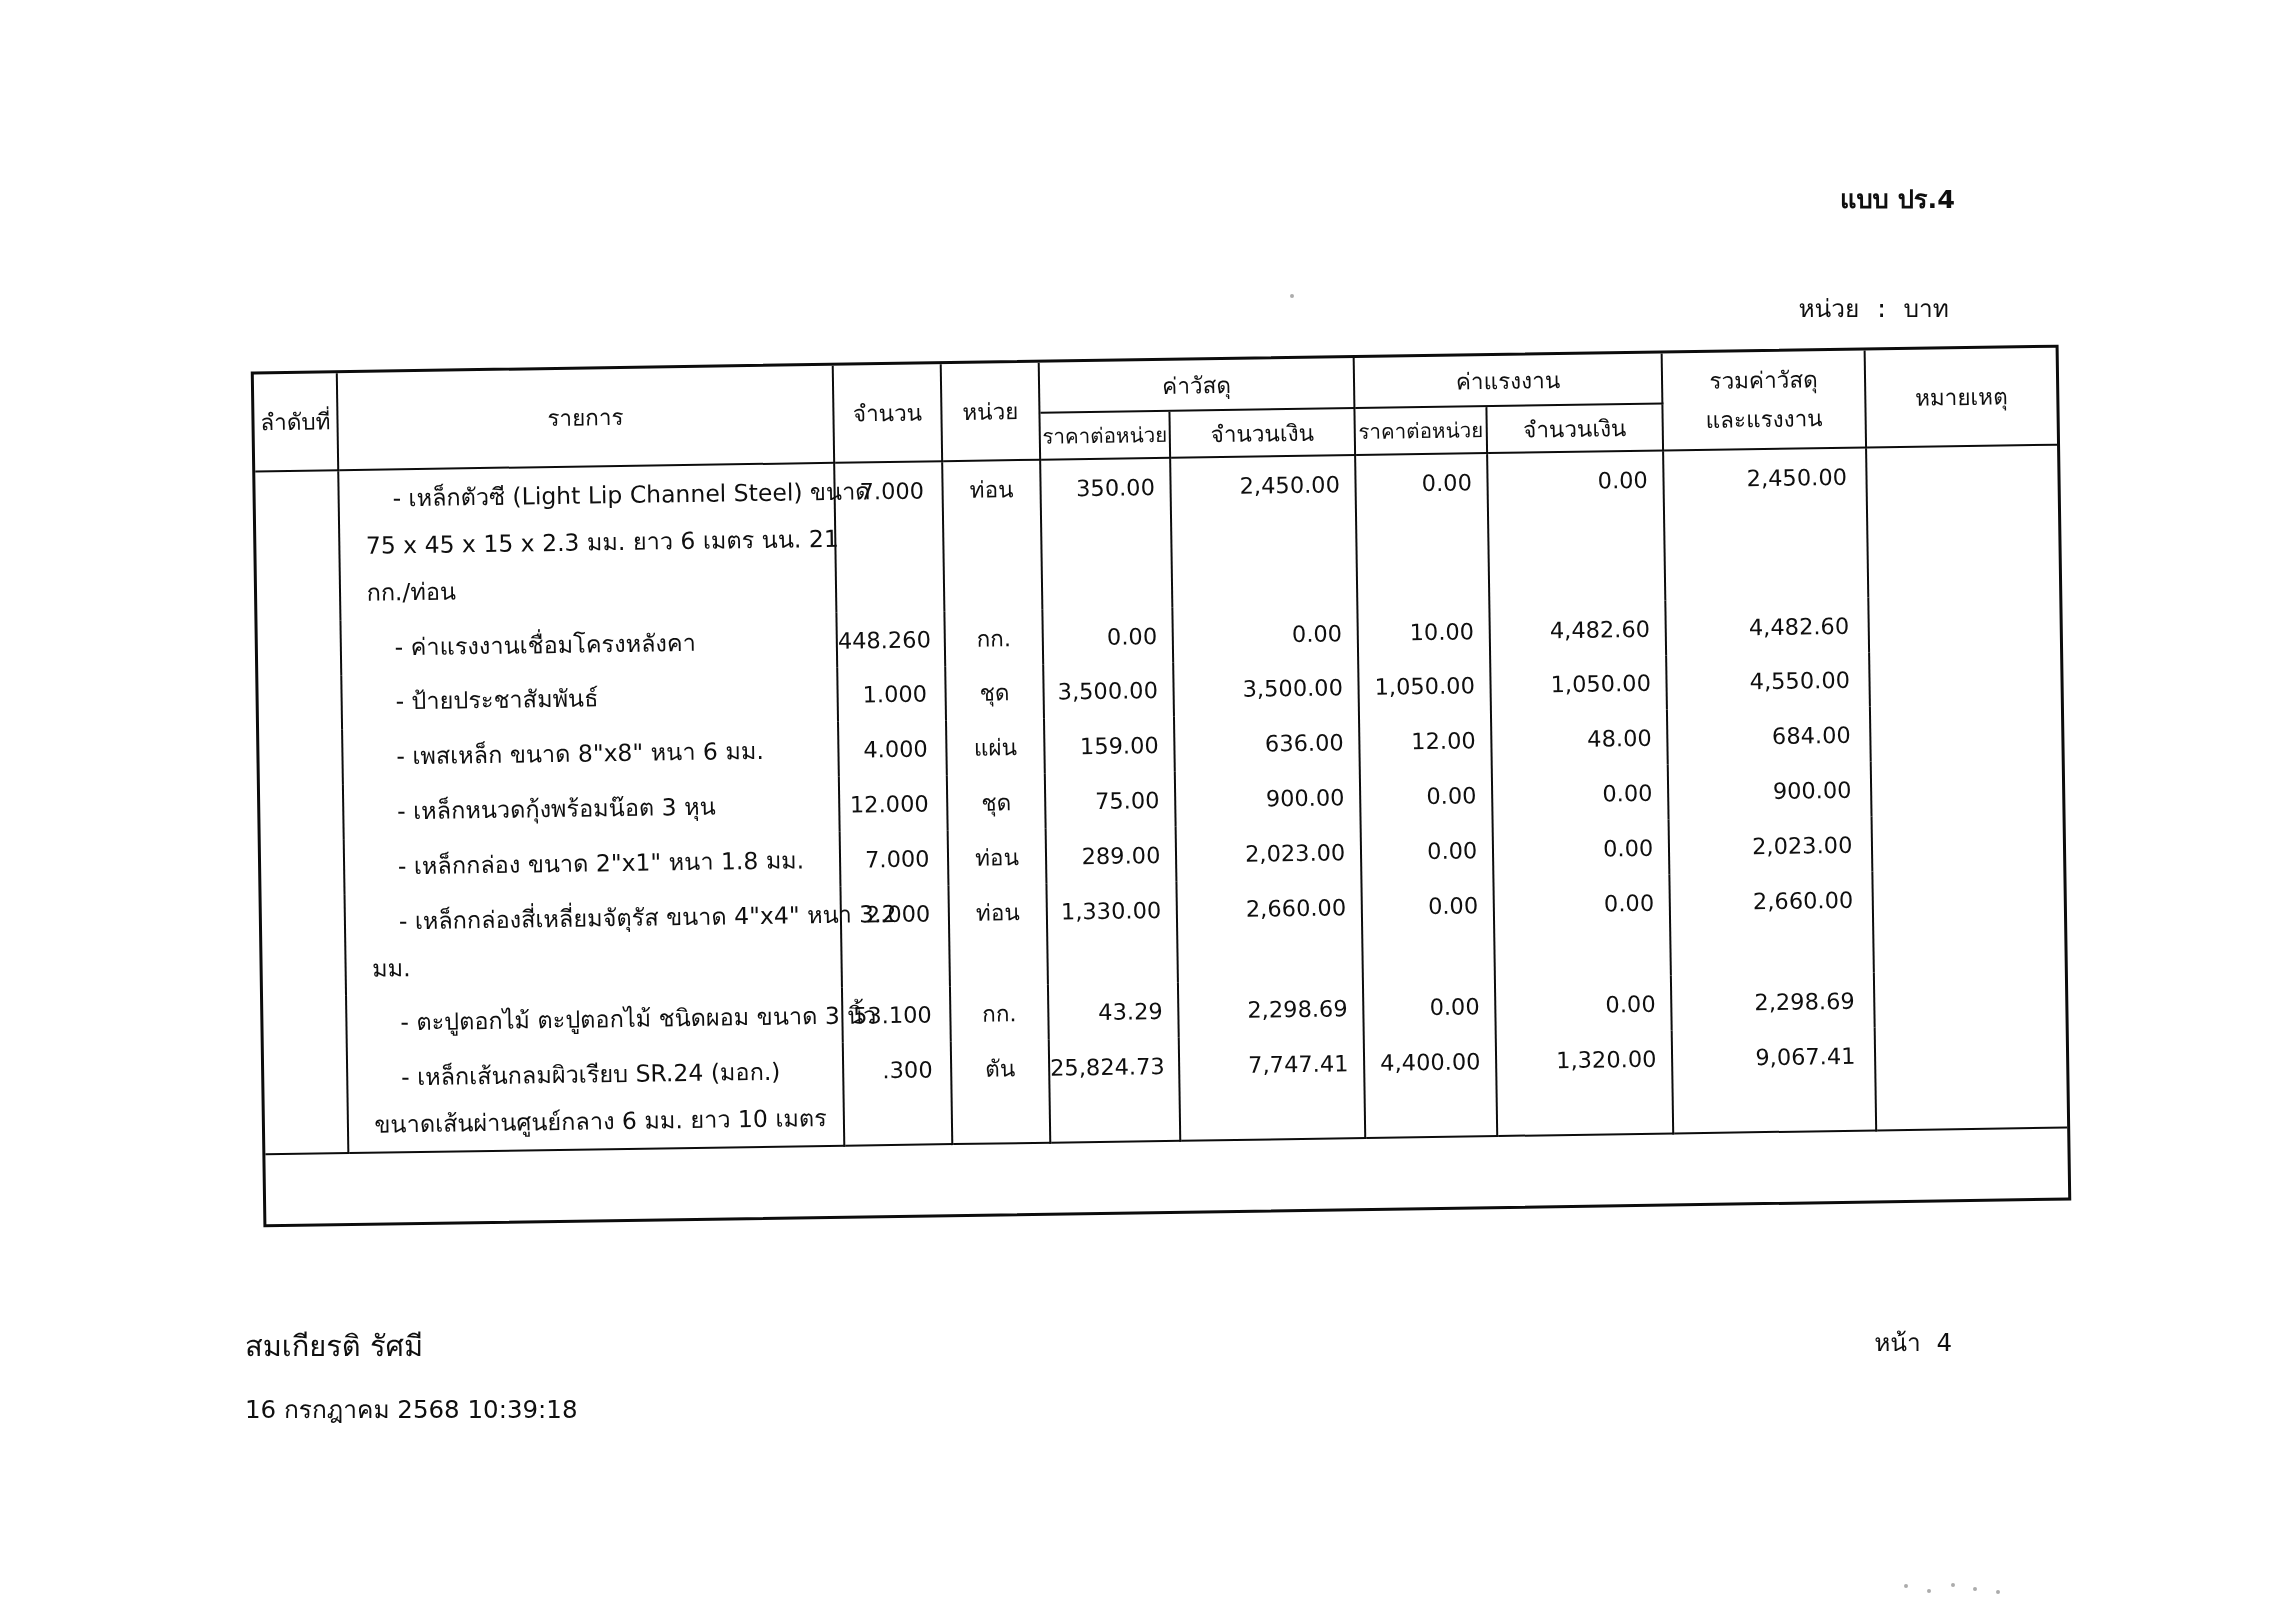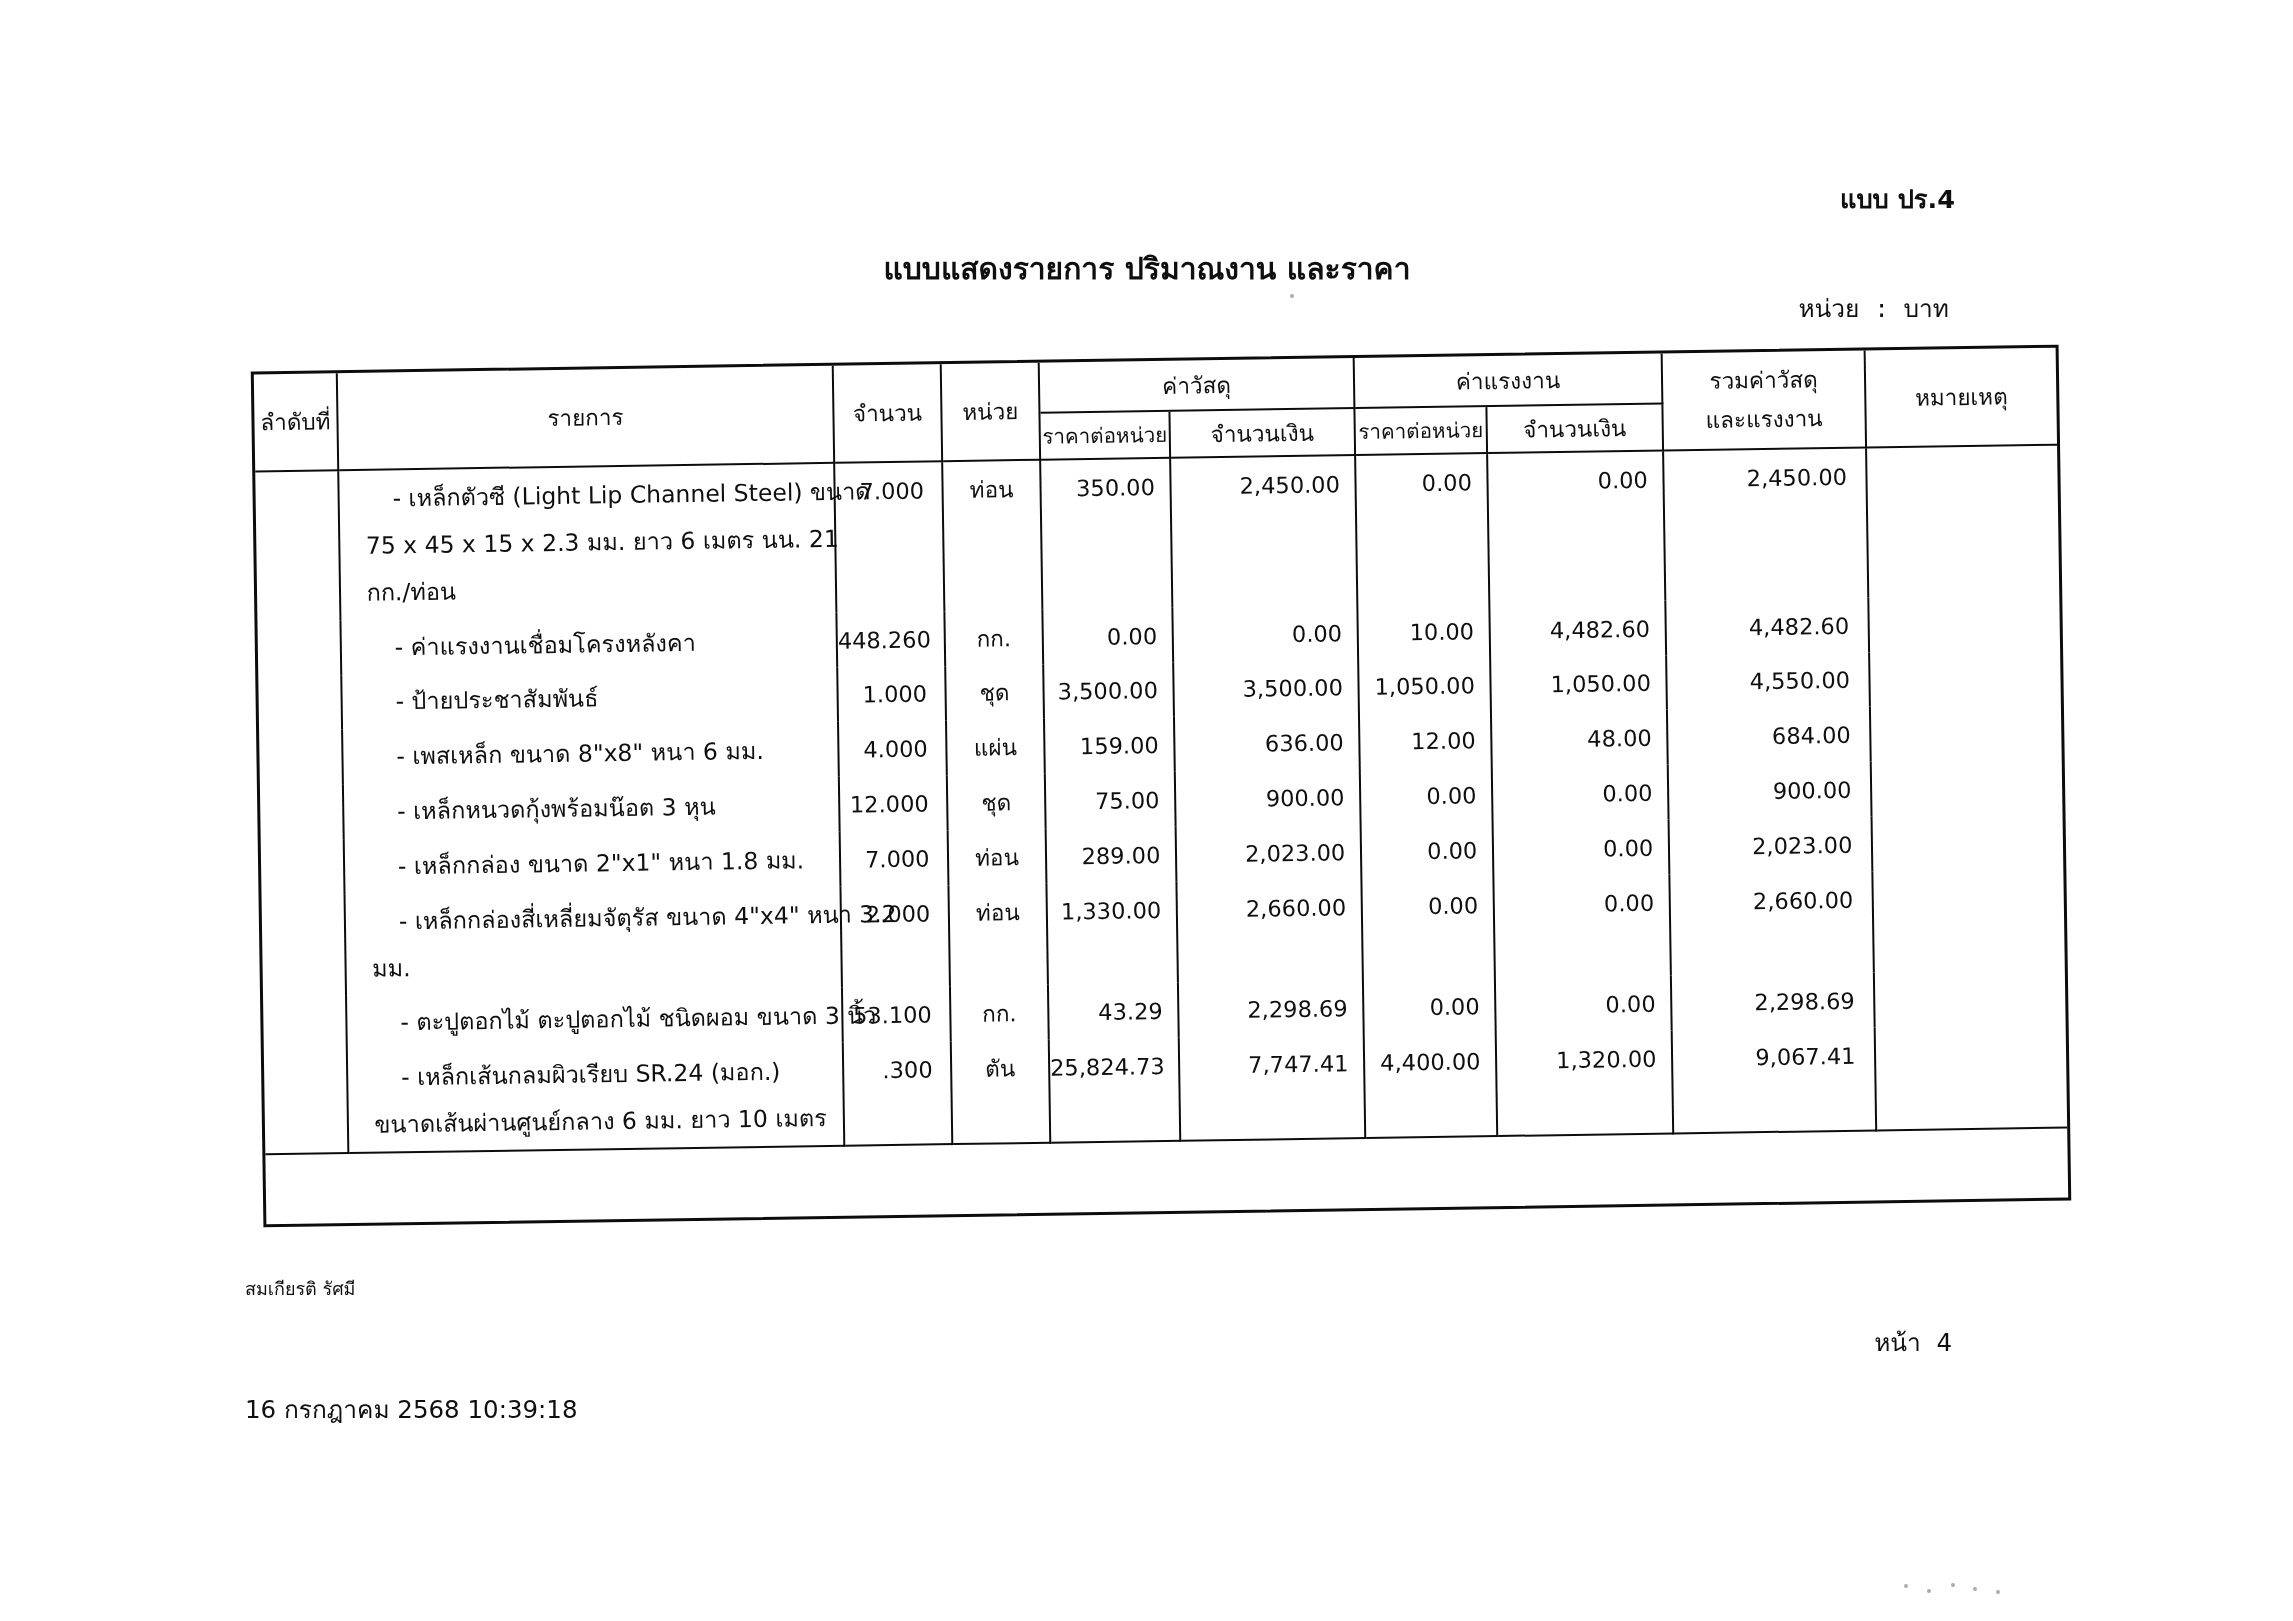--- a/index.html
+++ b/index.html
@@ -43,33 +43,32 @@
   .iline { white-space:nowrap; padding-left:25.5px; }
   .iline.first { text-indent:27.4px; }
   .c-qty { text-align:right; padding-right:17.6px; }
   .c-unit { text-align:center; }
   .c-num { text-align:right; padding-right:14.7px; }
   .c-total { padding-right:18.6px; }
   .c-remark { border-right:none; }
   .bb { border-bottom:2.9px solid #0c0c0c; }
   .filler { grid-column:1/11; height:61px; border-right:none; }
 
-  .author   { position:absolute; left:245px; top:1274px; font-size:18px; }
+  .author   { position:absolute; left:245px; top:1323px; font-size:29px; }
   .datetime { position:absolute; left:245px; top:1382px; font-size:24.5px;margin-top:8px; }
   .pageno   { position:absolute; right:232px; top:1323px; font-size:24.5px; white-space:pre; }
 
   .noise { position:absolute; width:3.9px; height:3.9px; background:#909090; border-radius:50%; opacity:.75; }
 </style>
 </head>
 <body>
 
 <div class="page">
 
   <div class="form-code">แบบ ปร.4</div>
-  <div class="title">แบบแสดงรายการ ปริมาณงาน และราคา</div>
   <div class="unit-note">หน่วย : บาท</div>
 
   <div class="boq">
 
     <div class="hc h-no">ลำดับที่</div>
     <div class="hc h-item">รายการ</div>
     <div class="hc h-qty">จำนวน</div>
     <div class="hc h-unit">หน่วย</div>
     <div class="hc h-mat">ค่าวัสดุ</div>
     <div class="hc h-lab">ค่าแรงงาน</div>

